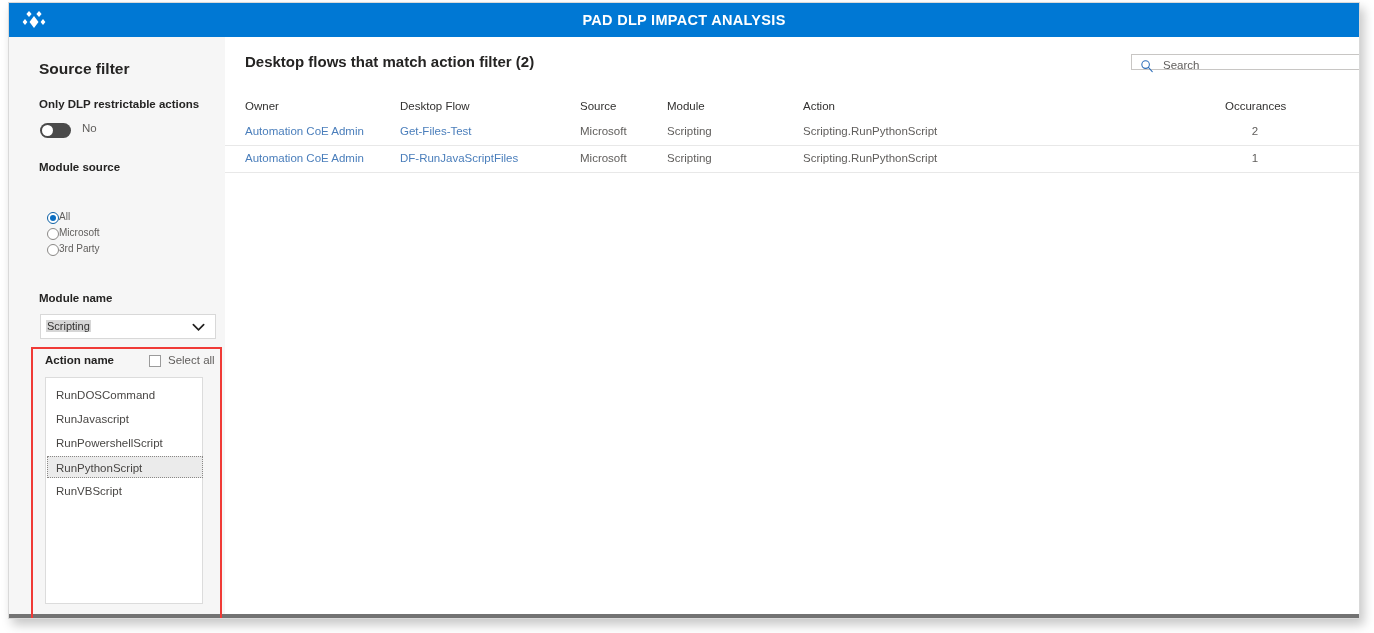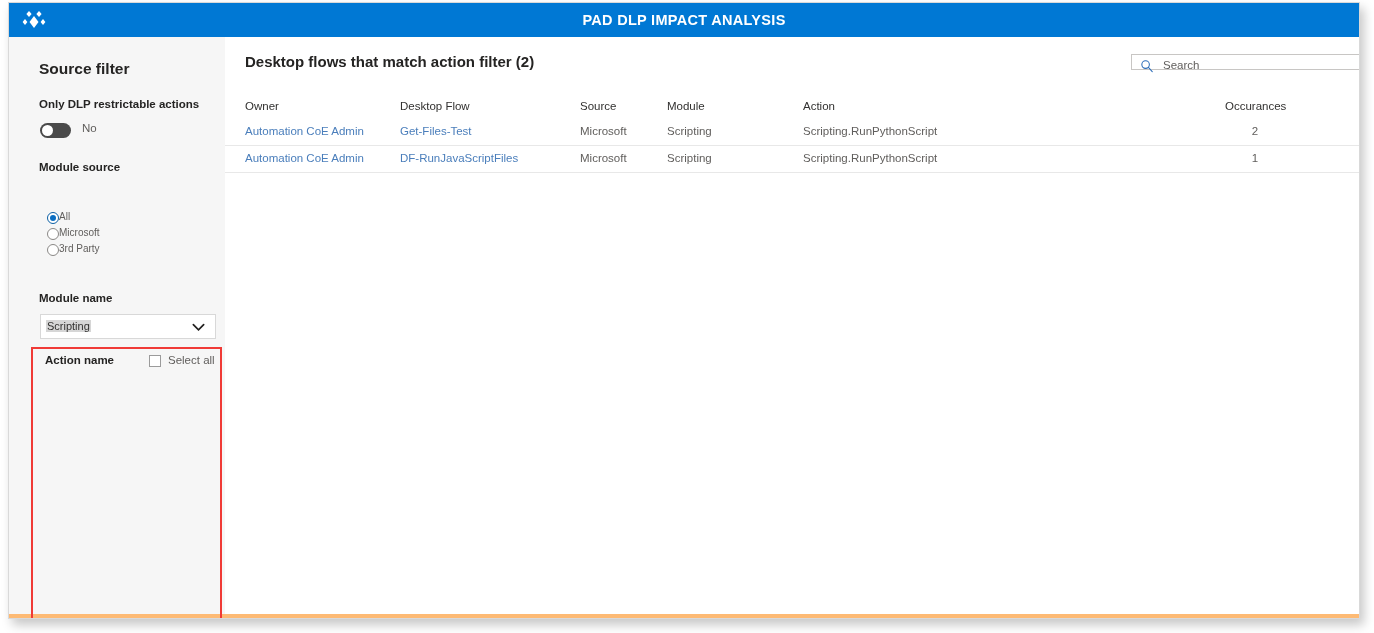--- a/index.html
+++ b/index.html
@@ -16,21 +16,21 @@
     background: #ffffff;
   }
 
   
   #page {
     position: absolute;
     left: 8px;
     top: 2px;
     width: 1350px;
     height: 615px;
-    background: #fdba74;
+    background: #737373;
     border: 1px solid #d9d9d9;
     box-shadow: 4px 6px 10px rgba(0,0,0,0.22);
     overflow: hidden;
   }
 
   
   #header {
     position: absolute;
     left: 0; top: 0;
     width: 1350px;
@@ -376,20 +376,27 @@
             <path d="M2.5 5 L8 10.5 L13.5 5" stroke="#201f1e" stroke-width="1.8" fill="none" stroke-linecap="round"></path>
           </svg>
         </span>
       </div>
 
       <div class="side-label" style="left:36px; top:317px;">Action name</div>
 
       <div id="select-all-box"></div>
       <div id="select-all-label">Select all</div>
 
+      <div id="action-list">
+        <div class="action-item" style="top:6px;">RunDOSCommand</div>
+        <div class="action-item" style="top:30px;">RunJavascript</div>
+        <div class="action-item" style="top:54px;">RunPowershellScript</div>
+        <div class="action-item selected" style="top:78px;">RunPythonScript</div>
+        <div class="action-item" style="top:102px;">RunVBScript</div>
+      </div>
 
       <div id="annotation"></div>
     </div>
 
     <div id="main">
 
       <div id="main-title">Desktop flows that match action filter (2)</div>
 
       <div id="search-box">
         <span id="search-icon">

